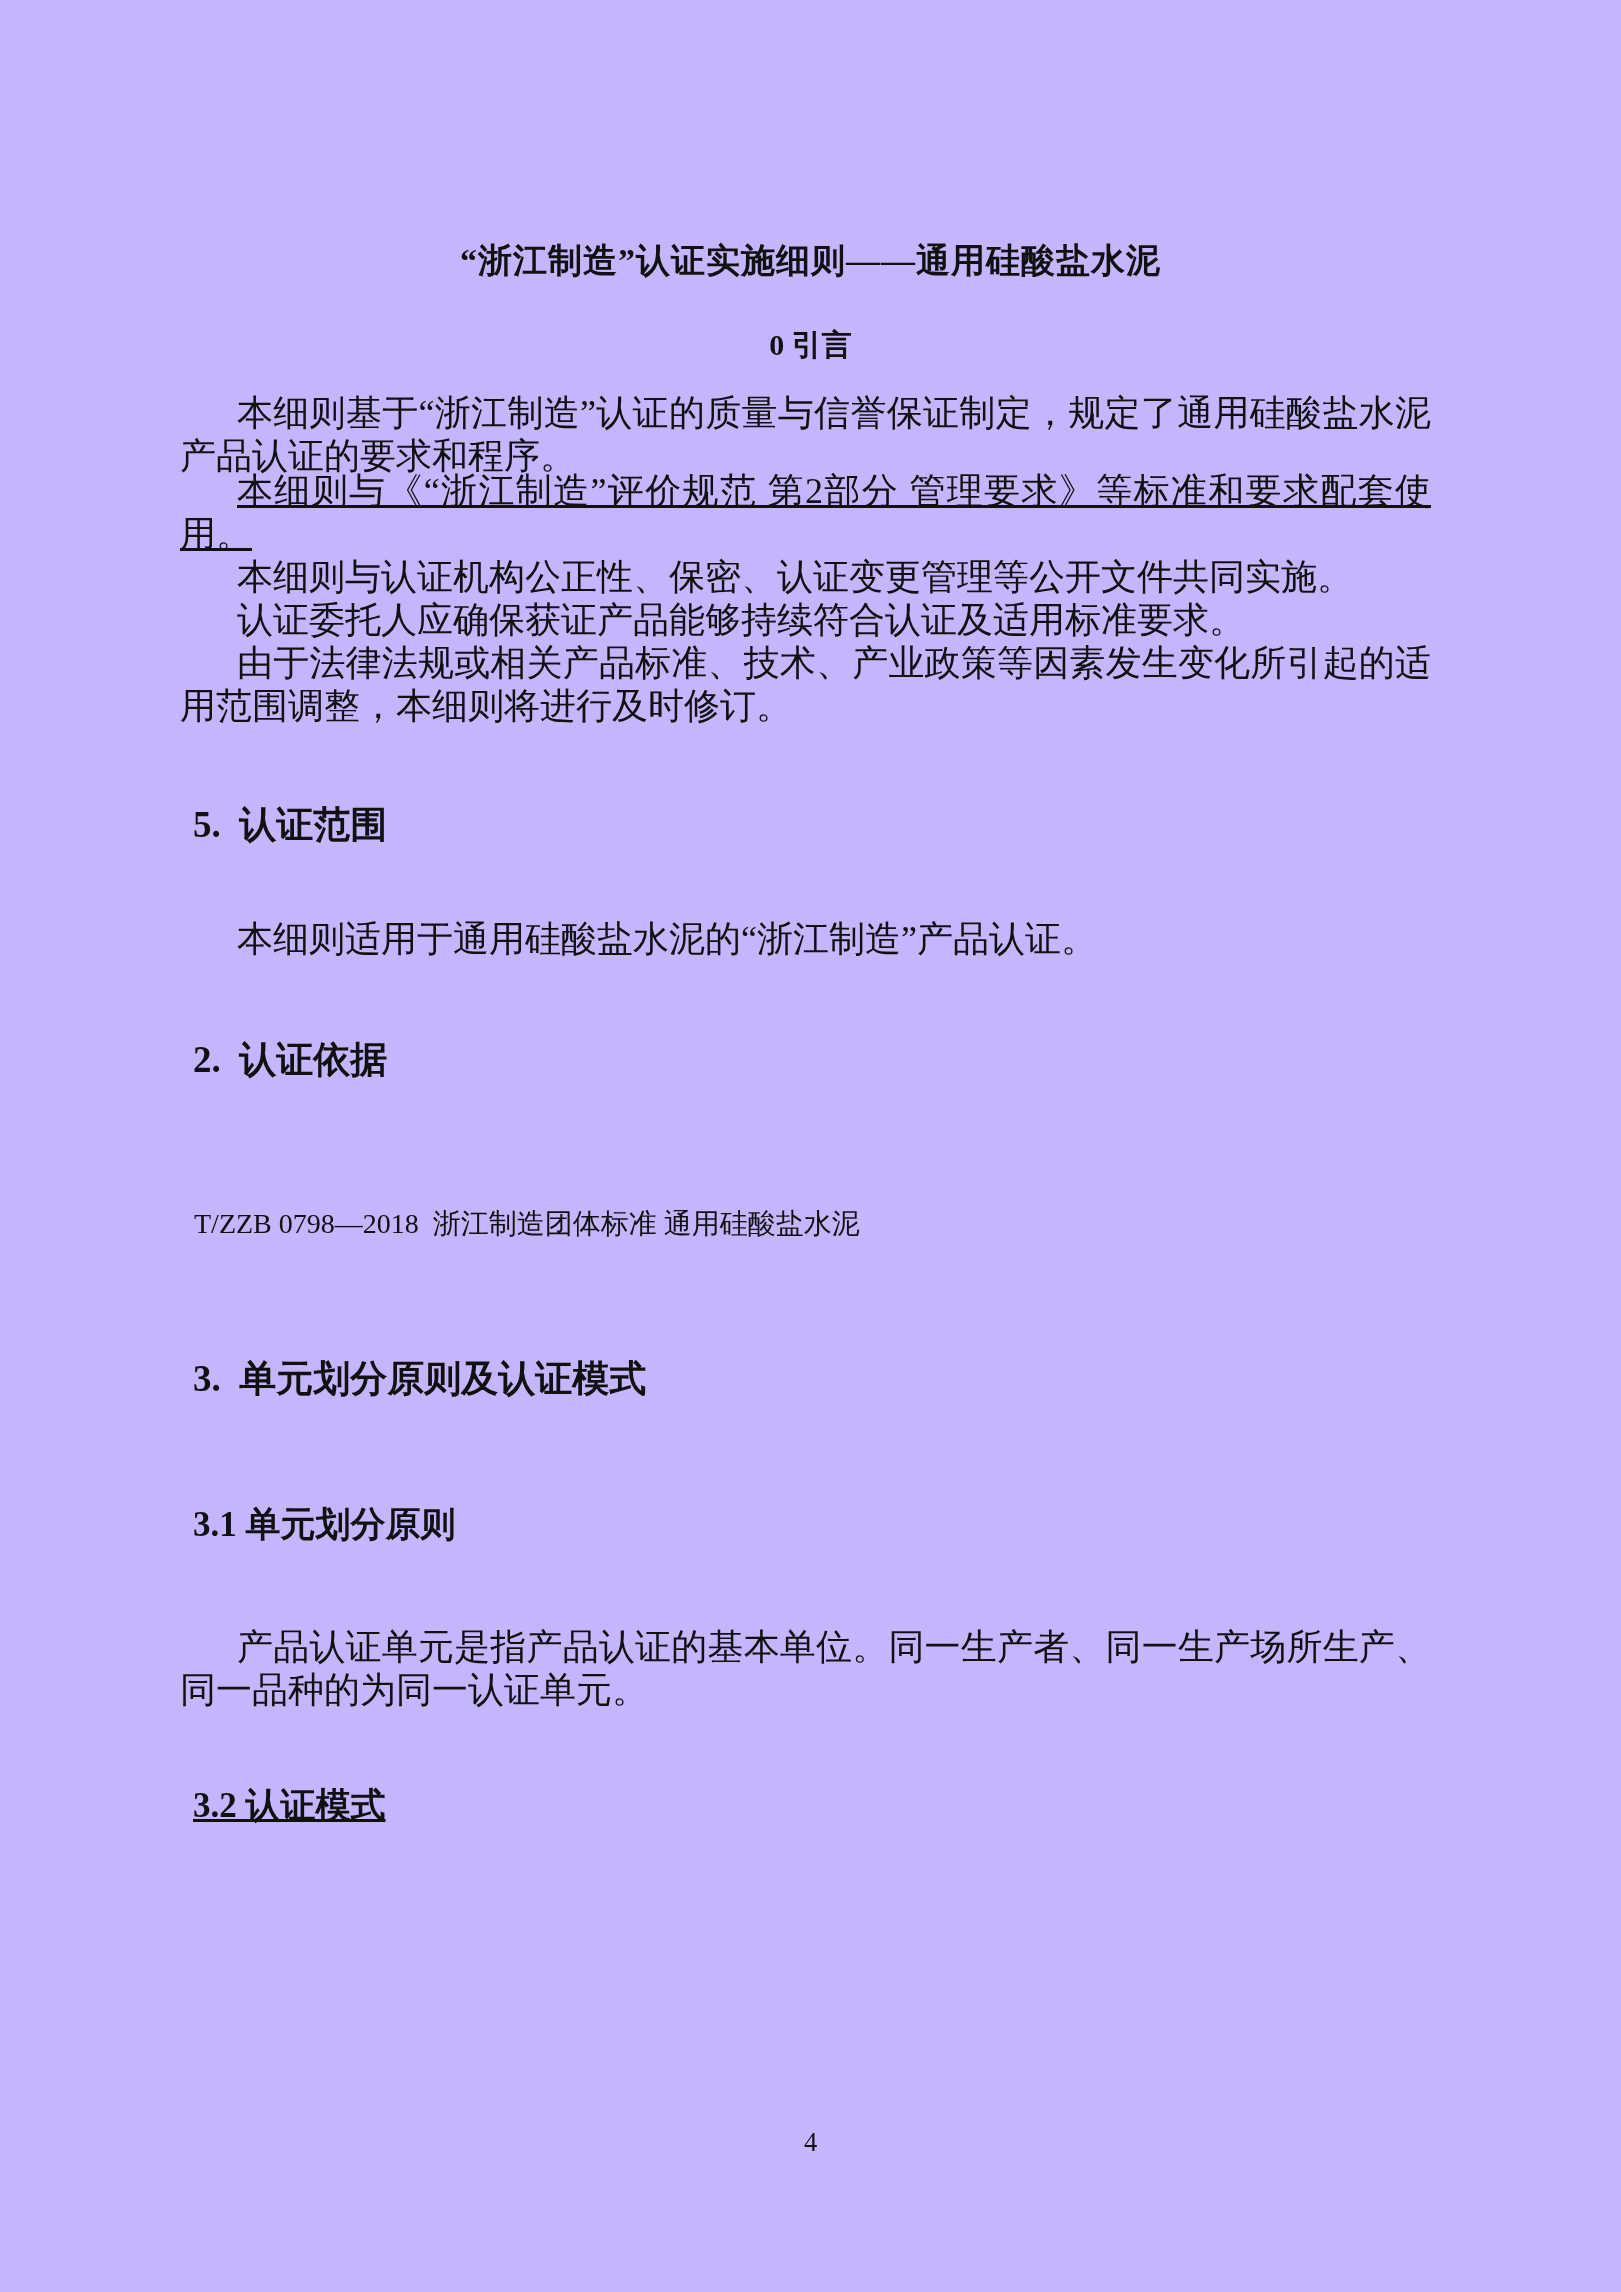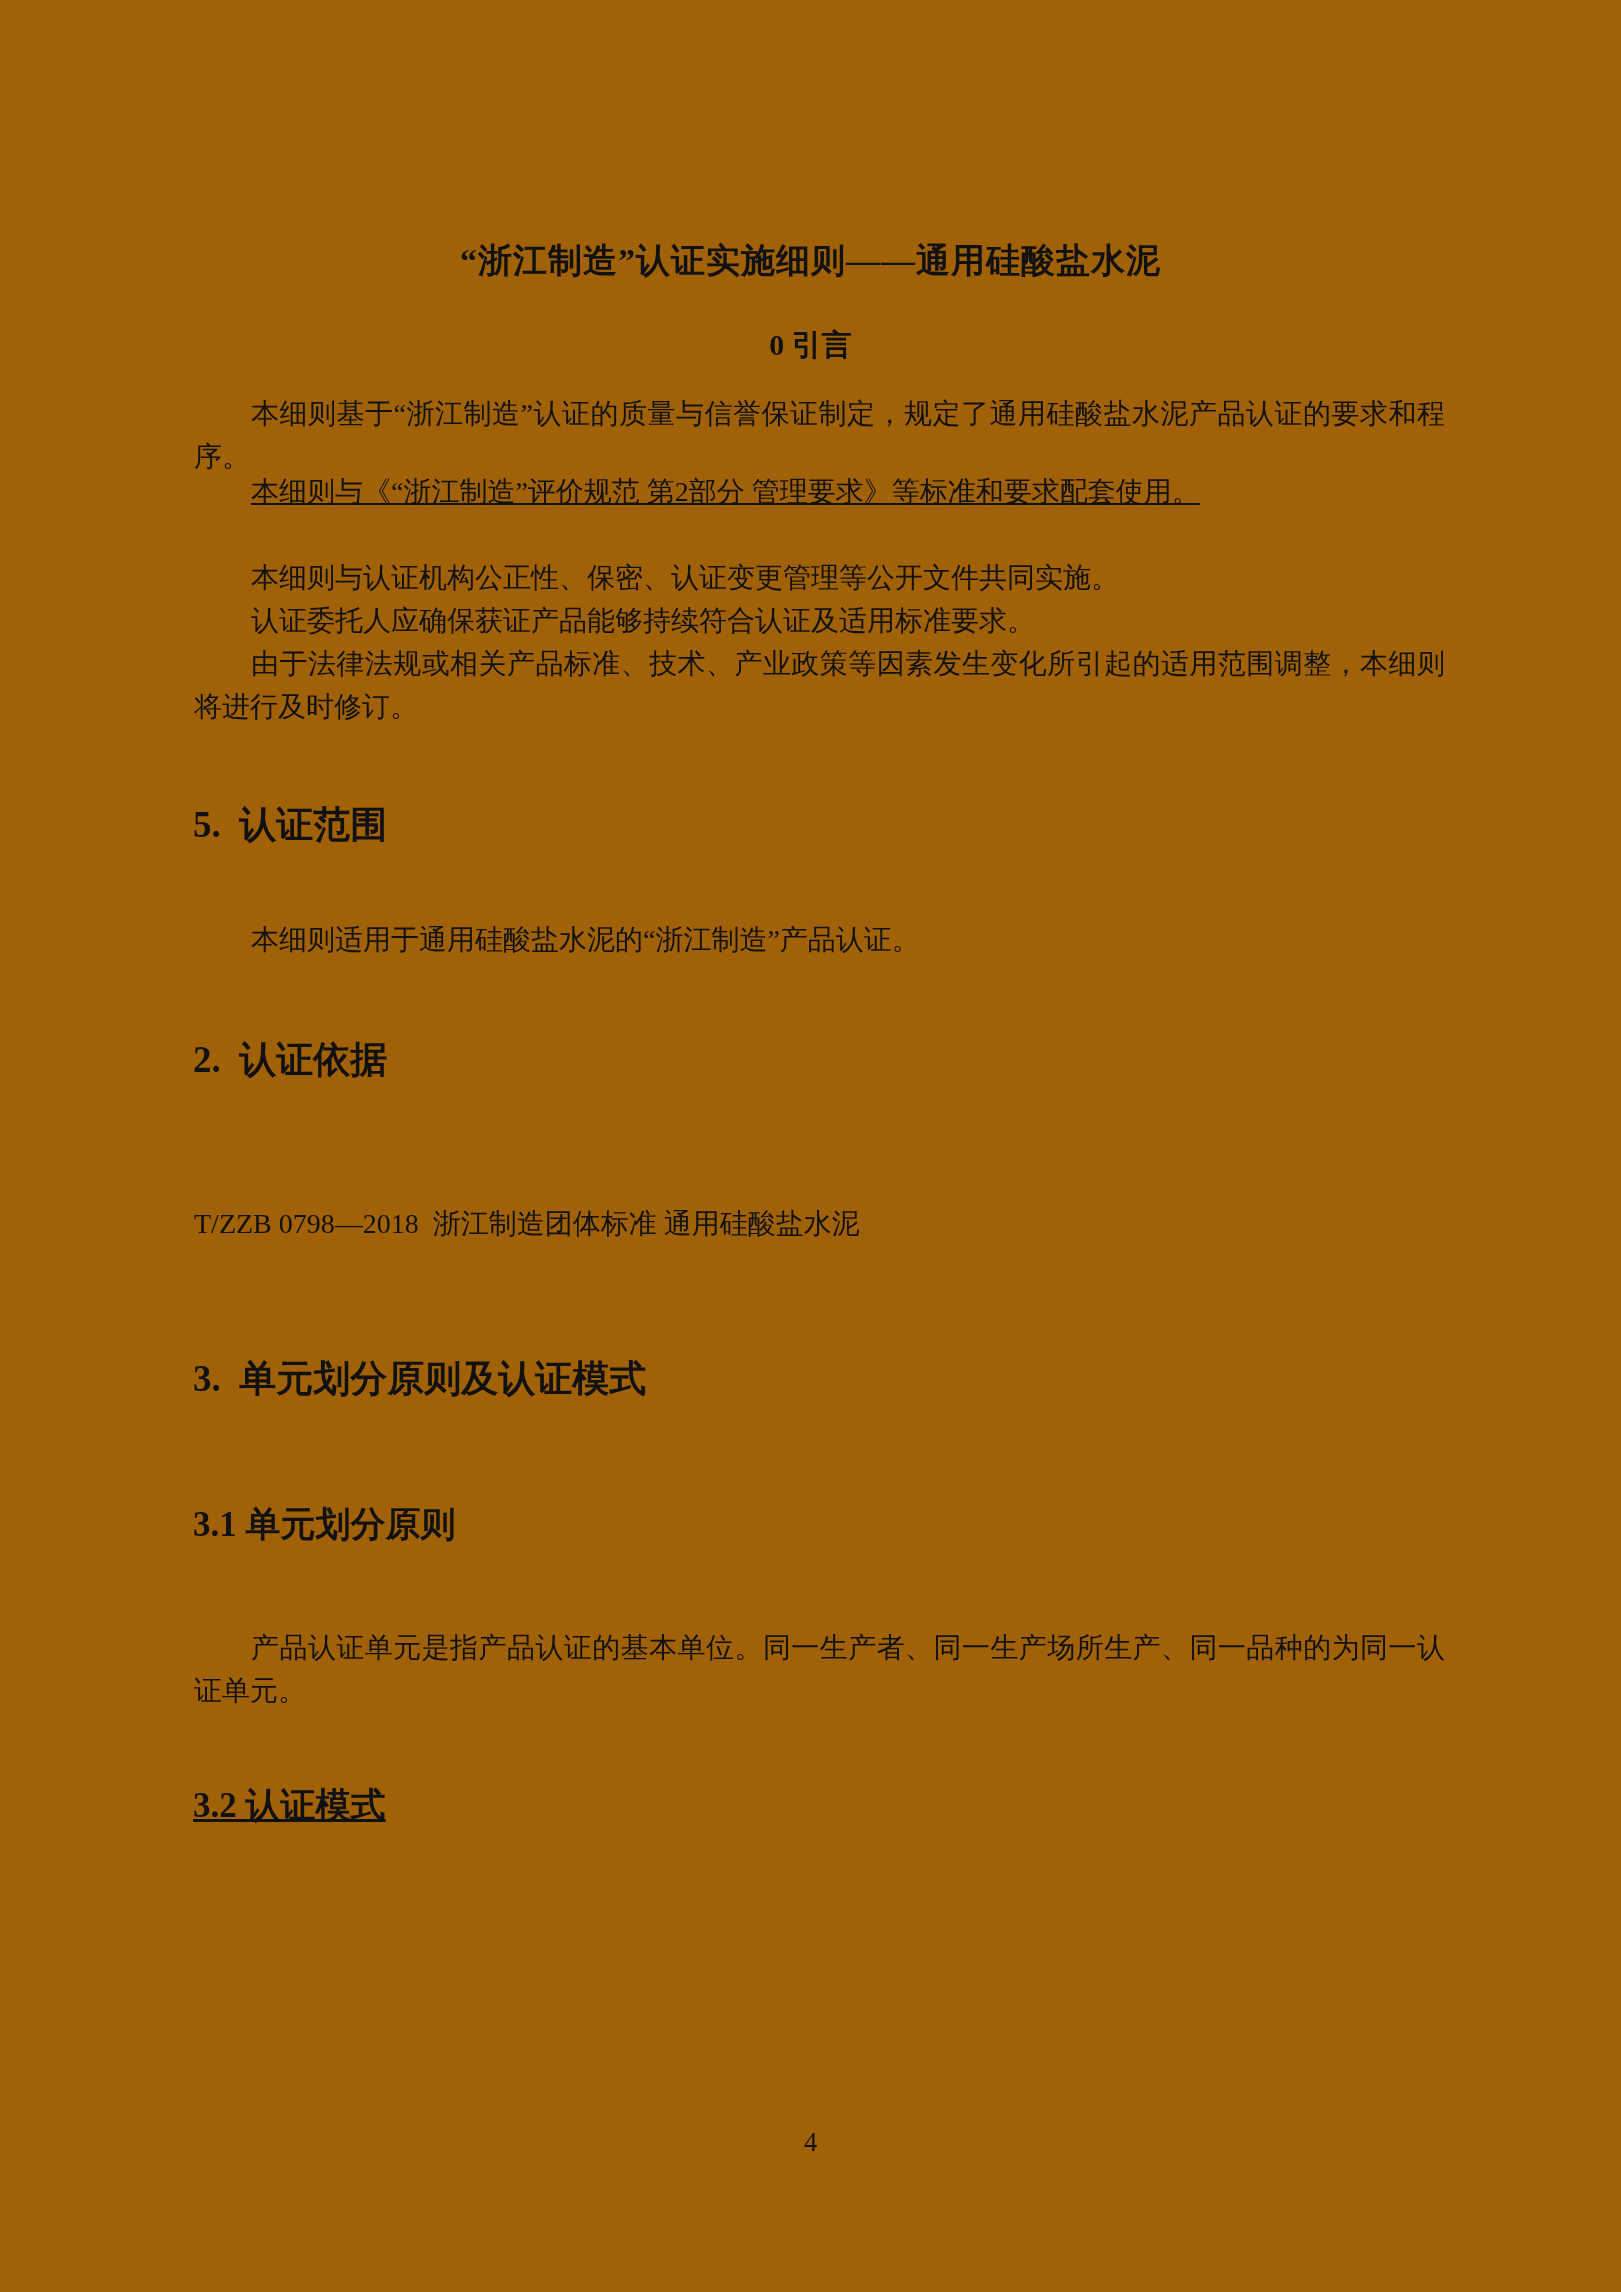--- a/index.html
+++ b/index.html
@@ -10,21 +10,21 @@
     width: 1621px;
     height: 2293px;
     position: relative;
     background: #ffffff;
     font-family: "Liberation Serif", "DejaVu Serif", serif;
     color: #111111;
   }
   .page {
     position: absolute;
     inset: 0;
-    background: #a16207;
+    background: #c4b5fd;
     padding-left: 28px;
   }
   .doc-title {
     position: absolute;
     left: 0;
     top: 238px;
     width: 1621px;
     text-align: center;
     font-size: 34px;
     font-weight: 700;
@@ -36,23 +36,23 @@
     left: 0;
     top: 325px;
     width: 1621px;
     text-align: center;
     font-size: 30px;
     font-weight: 600;
     white-space: pre;
   }
   .body-block {
     position: absolute;
-    left: 194px;
+    left: 180px;
     width: 1251px;
-    font-size: 28px;
+    font-size: 36px;
     line-height: 43px;
     text-align: justify;
   }
   .indent2 {
     text-indent: 57px;
   }
   .sec-heading {
     position: absolute;
     left: 193px;
     width: 1251px;

